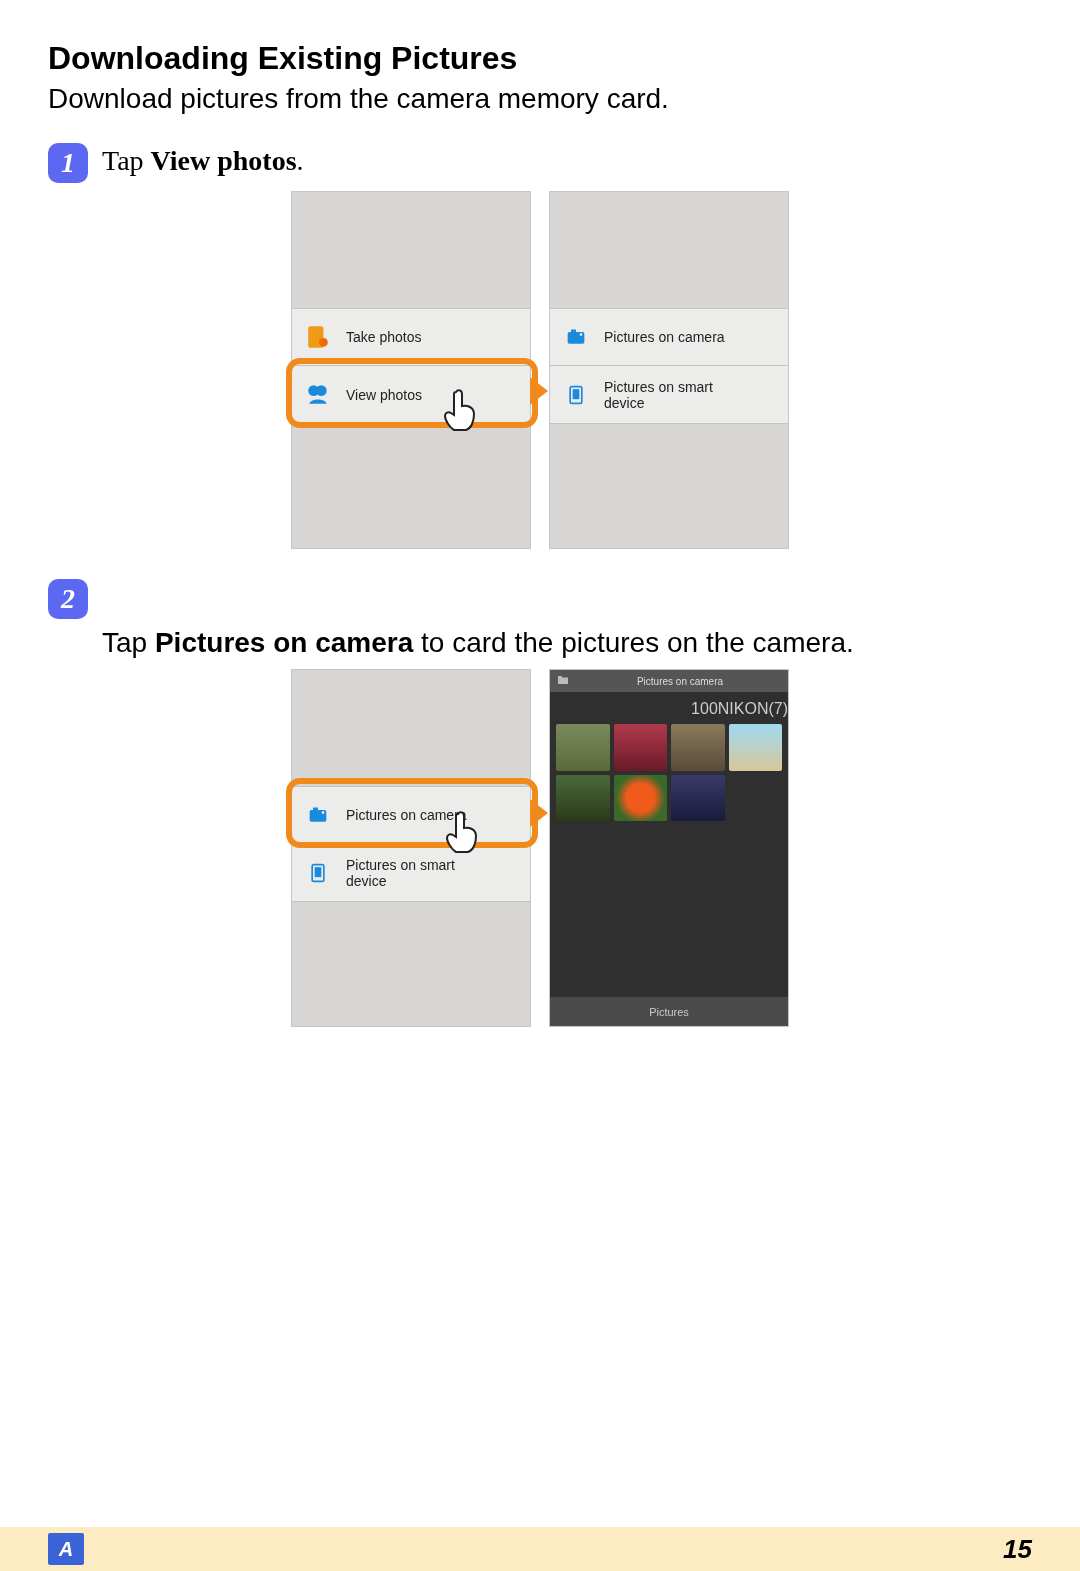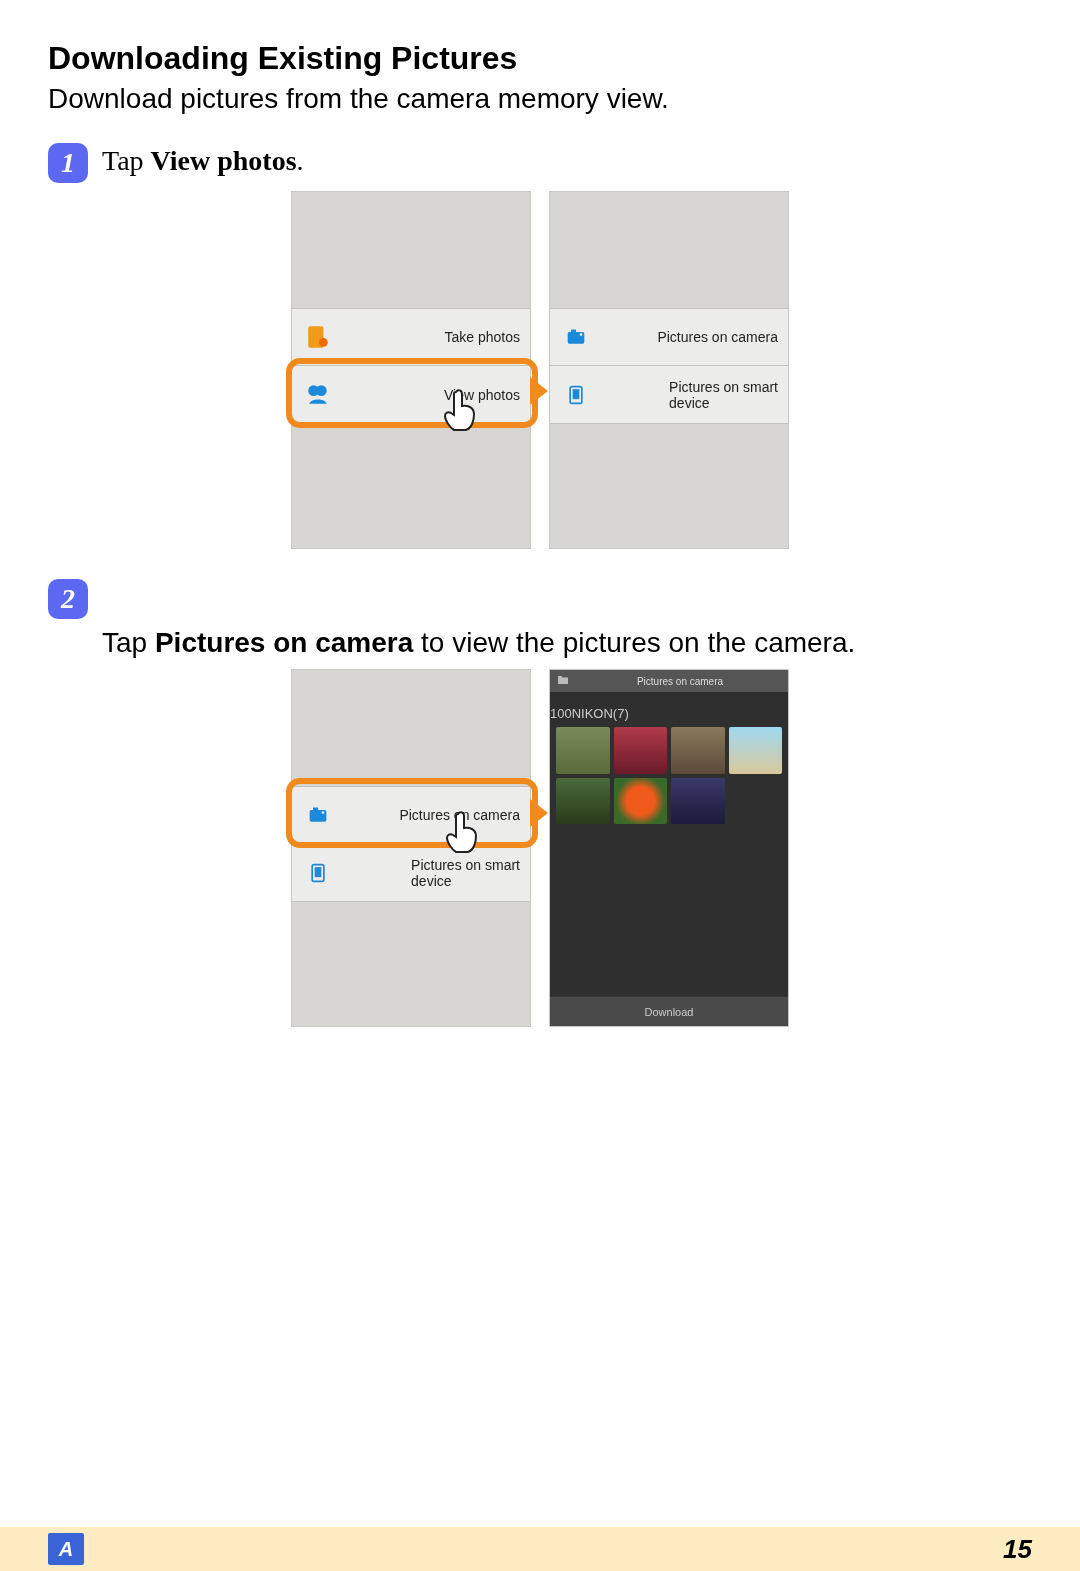--- a/index.html
+++ b/index.html
@@ -79,21 +79,20 @@
     border-top: 1px solid #c4c3c0;
     border-bottom: 1px solid #c4c3c0;
     height: 58px;
     display: flex;
     align-items: center;
     gap: 12px;
     padding: 0 10px;
     font-size: 14px;
     color: #222;
     position: relative;
-    justify-content: space-between;
   }
   .menu-item + .menu-item { border-top: none; }
   .menu-item .icon {
     width: 32px; height: 32px;
     display: flex; align-items: center; justify-content: center;
   }
   .highlight-box {
     position: absolute;
     border: 6px solid #f08a1d;
     border-radius: 14px;
@@ -126,24 +125,24 @@
     background: #555;
     height: 22px;
     display: flex;
     align-items: center;
     padding: 0 6px;
     gap: 8px;
     font-size: 10px;
     color: #ddd;
   }
   .gallery-sub {
-    text-align: left;
-    font-size: 13px;
+    text-align: right;
+    font-size: 16px;
     color: #ccc;
-    padding: 14px 0 6px 0;
+    padding: 8px 0 6px 0;
   }
   .thumbs {
     display: grid;
     grid-template-columns: repeat(4, 1fr);
     gap: 4px;
     padding: 0 6px;
   }
   .thumb {
     width: 100%;
     aspect-ratio: 1.15/1;
@@ -189,21 +188,21 @@
     font-size: 26px;
     margin-left: 44px;
   }
 </style>
 </head>
 <body>
 
 <div class="page">
 
   <h2 class="title">Downloading Existing Pictures</h2>
-  <p class="subtitle">Download pictures from the camera memory view.</p>
+  <p class="subtitle">Download pictures from the camera memory card.</p>
 
   <div class="step">
     <div class="step-badge">1</div>
     <div class="step-text">
       <span>Tap </span><span class="bold">View photos</span><span>.</span>
     </div>
   </div>
 
   <div class="shots">
 
@@ -266,21 +265,21 @@
           </span>
         </div>
       </div>
     </div>
   </div>
 
   <div class="step">
     <div class="step-badge">2</div>
   </div>
   <p class="step-desc">
-    <span>Tap </span><span style="font-weight:700">Pictures on camera</span><span> to view the pictures on the camera.</span>
+    <span>Tap </span><span style="font-weight:700">Pictures on camera</span><span> to card the pictures on the camera.</span>
   </p>
 
   <div class="shots">
 
     <div class="screen">
       <div class="menu-group">
         <div class="menu-item">
           <span class="icon">
             <svg viewBox="0 0 24 24" width="26" height="20">
                 <rect x="2" y="6" width="20" height="14" rx="2" fill="#1c8adb"></rect>
@@ -325,21 +324,21 @@
       <div class="gallery-sub">100NIKON(7)</div>
       <div class="thumbs">
         <div class="thumb" style="background:linear-gradient(#7a8a5a,#5a6a3a)"></div>
         <div class="thumb" style="background:linear-gradient(#b03a4a,#6a1a2a)"></div>
         <div class="thumb" style="background:linear-gradient(#8a7a5a,#5a4a3a)"></div>
         <div class="thumb" style="background:linear-gradient(#a0d8f0,#d8c89a)"></div>
         <div class="thumb" style="background:linear-gradient(#4a6a3a,#2a3a1a)"></div>
         <div class="thumb" style="background:radial-gradient(circle,#f05a1a 40%,#3a6a2a 70%)"></div>
         <div class="thumb" style="background:linear-gradient(#3a3a6a,#1a1a3a)"></div>
       </div>
-      <div class="download-btn">Download</div>
+      <div class="download-btn">Pictures</div>
     </div>
   </div>
 
 </div>
 
 <div class="footer">
   <div class="footer-badge">A</div>
   <div class="page-num">15</div>
 </div>
 

